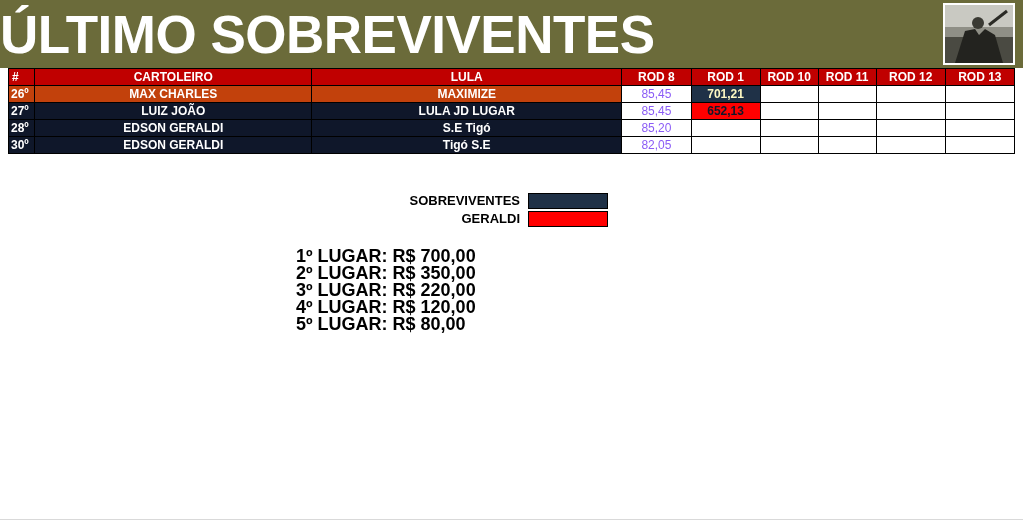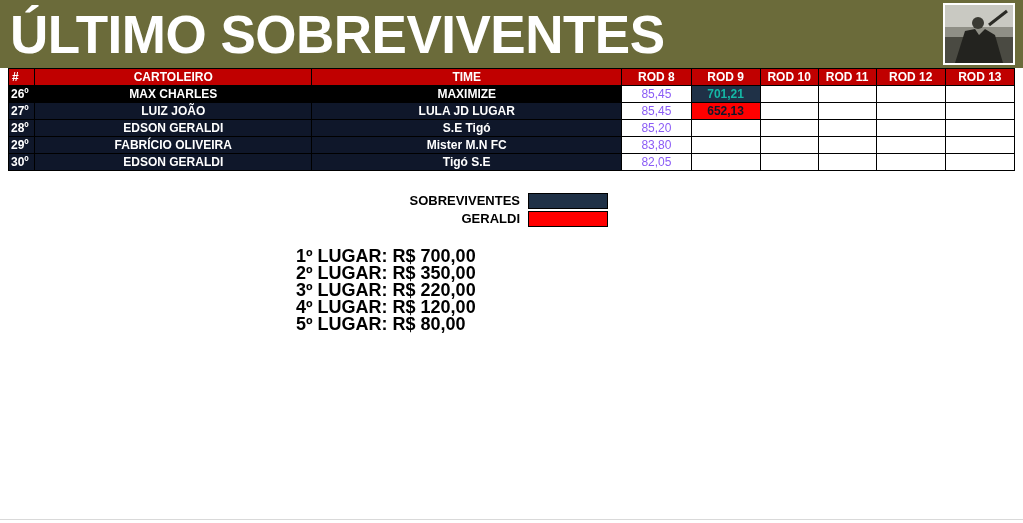--- a/index.html
+++ b/index.html
@@ -20,21 +20,20 @@
     background: #ffffff;
   }
 
   
   .banner {
     position: relative;
     height: 68px;
     background: #6b6b3a;
     display: flex;
     align-items: center;
-    padding-left: 10px;
     box-sizing: border-box;
   }
   .banner-title {
     color: #ffffff;
     font-size: 53px;
     font-weight: bold;
     letter-spacing: -0.5px;
     line-height: 1;
     white-space: nowrap;
   }
@@ -93,32 +92,32 @@
     font-size: 12px;
   }
   td.score {
     background: #ffffff;
     color: #8b5cf6;
     text-align: center;
     font-size: 12px;
   }
   td.score.alive {
     background: #1f3147;
-    color: #14b8a6;
+    color: #fef9c3;
     font-weight: bold;
     margin-left: 23px;
   }
   td.score.dead {
     background: #ff0000;
     color: #0f172a;
     font-weight: bold;
   }
   td.empty { background: #ffffff; }
 
-  tr.alive td.rank, tr.alive td.name, tr.alive td.team { background: #000000; margin-top: 44px; }
+  tr.alive td.rank, tr.alive td.name, tr.alive td.team { background: #c2410c; margin-top: 44px; }
   tr.dead td.rank, tr.dead td.name, tr.dead td.team { background: #0f172a; }
 
   
   .w-rank  { width: 26px; }
   .w-name  { width: 272px; }
   .w-team  { width: 305px; }
   .w-rod   { width: 68px; }
   .w-rod-s { width: 57px; }
   .w-rod-m { width: 68px; }
 
@@ -203,23 +202,23 @@
         <col class="w-rod">
         <col class="w-rod-s">
         <col class="w-rod-s">
         <col class="w-rod-m">
         <col class="w-rod-m">
       </colgroup>
       <thead>
         <tr>
           <th class="col-rank">#</th>
           <th>CARTOLEIRO</th>
-          <th>TIME</th>
+          <th>LULA</th>
           <th>ROD 8</th>
-          <th>ROD 9</th>
+          <th>ROD 1</th>
           <th>ROD 10</th>
           <th>ROD 11</th>
           <th>ROD 12</th>
           <th>ROD 13</th>
         </tr>
       </thead>
       <tbody>
           <tr class="alive">
             <td class="rank">26º</td>
             <td class="name">MAX CHARLES</td>
@@ -247,31 +246,20 @@
             <td class="name">EDSON GERALDI</td>
             <td class="team">S.E Tigó</td>
             <td class="score">85,20</td>
             <td class="score"></td>
             <td class="score empty"></td>
             <td class="score empty"></td>
             <td class="score empty"></td>
             <td class="score empty"></td>
           </tr>
           <tr class="dead">
-            <td class="rank">29º</td>
-            <td class="name">FABRÍCIO OLIVEIRA</td>
-            <td class="team">Mister M.N FC</td>
-            <td class="score">83,80</td>
-            <td class="score"></td>
-            <td class="score empty"></td>
-            <td class="score empty"></td>
-            <td class="score empty"></td>
-            <td class="score empty"></td>
-          </tr>
-          <tr class="dead">
             <td class="rank">30º</td>
             <td class="name">EDSON GERALDI</td>
             <td class="team">Tigó S.E</td>
             <td class="score">82,05</td>
             <td class="score"></td>
             <td class="score empty"></td>
             <td class="score empty"></td>
             <td class="score empty"></td>
             <td class="score empty"></td>
           </tr>

